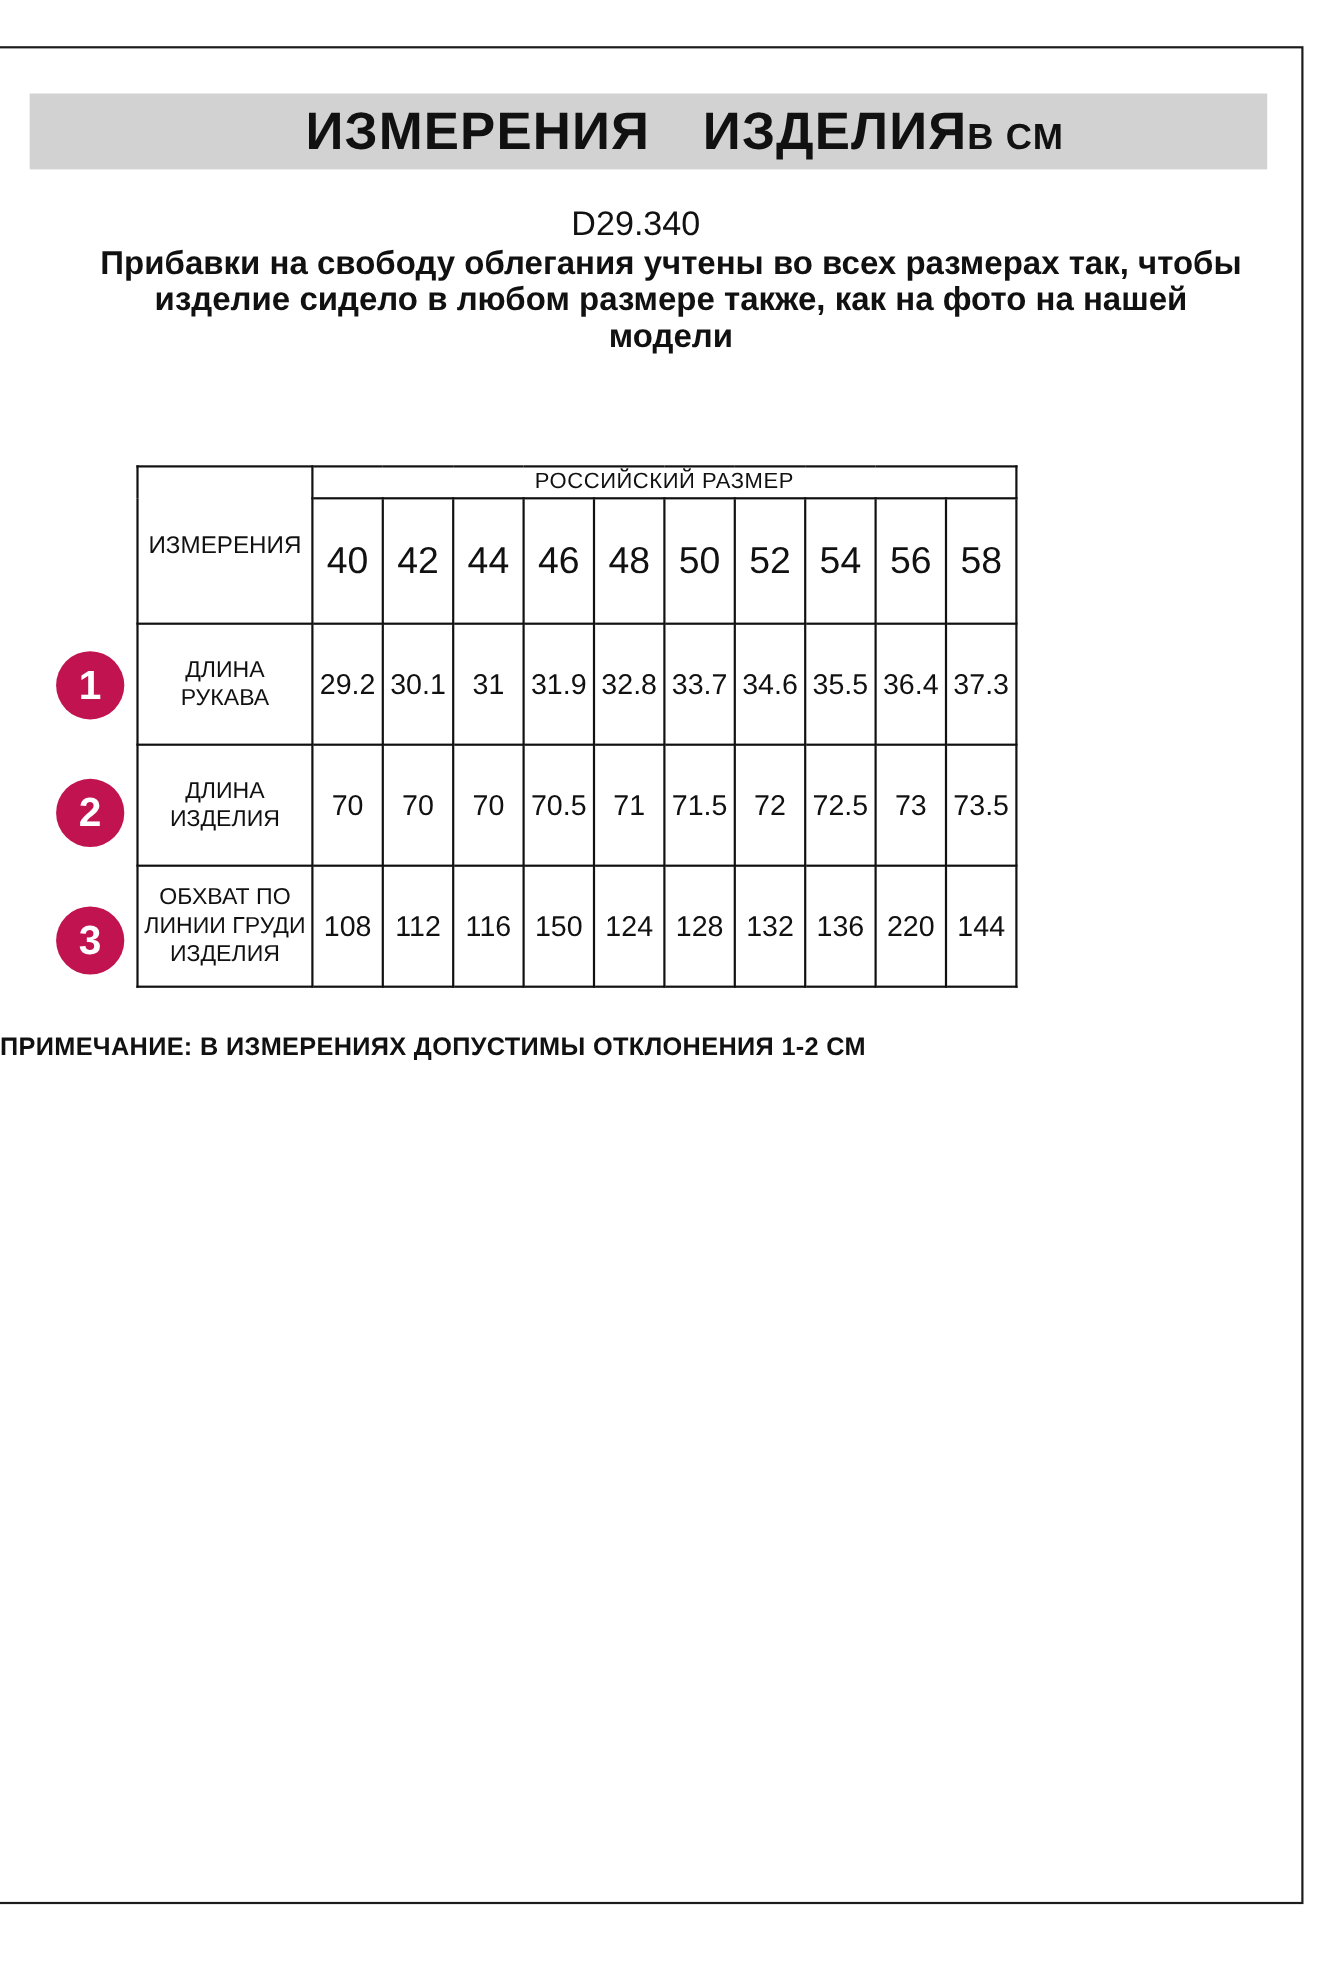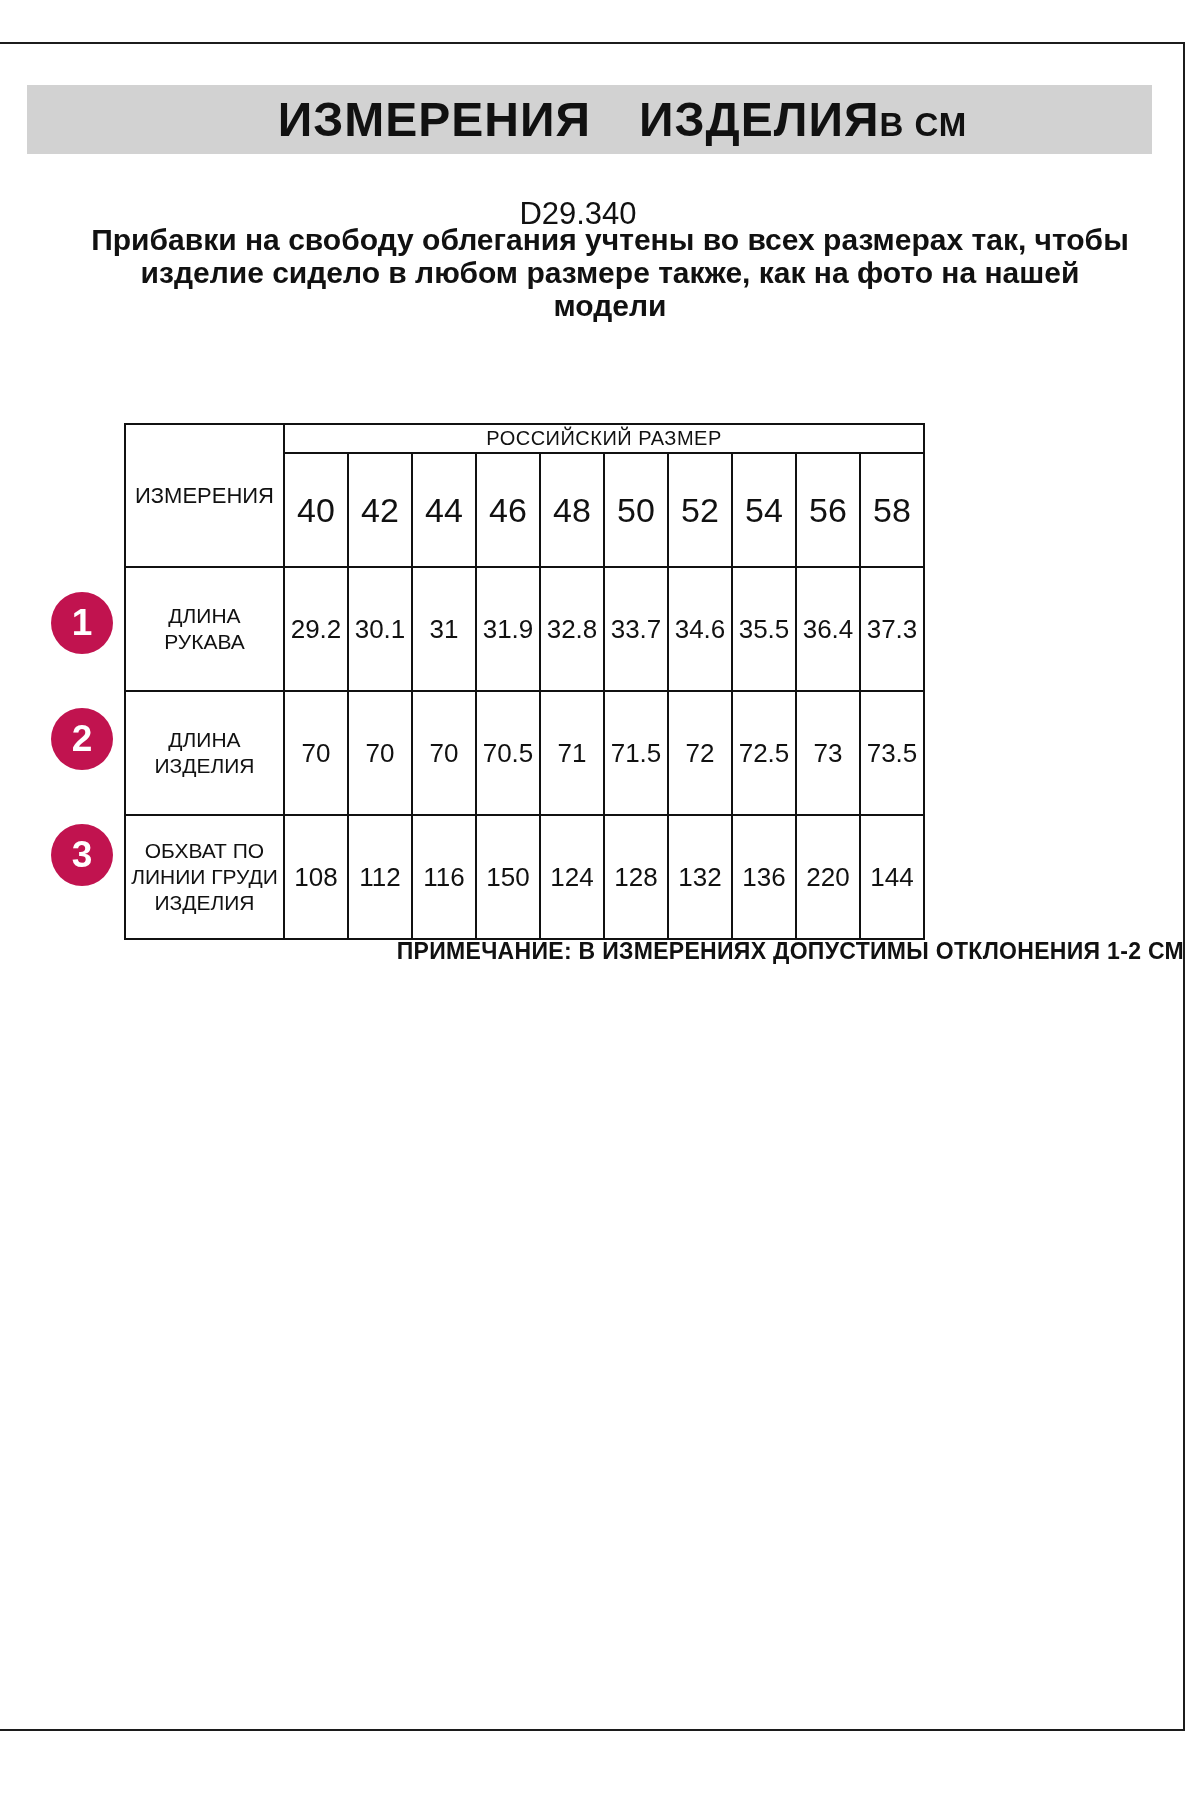--- a/index.html
+++ b/index.html
@@ -35,21 +35,21 @@
   .title-bar .t-bold{
     font-size:48px;font-weight:800;letter-spacing:1px;
     margin-left:48px;line-height:69px;
   }
   .title-bar .t-suffix{
     font-size:33px;font-weight:700;letter-spacing:1px;
     line-height:69px;
   }
 
   .article-code{
-    left:0;top:196px;width:1156px;
+    left:0;top:186px;width:1156px;
     text-align:center;
     font-size:31px;font-weight:500;
   }
 
   .description{
     left:0;top:223px;width:1164px;
     text-align:center;
     font-size:30px;line-height:33px;font-weight:700;margin-left:28px;
   }
 
@@ -65,36 +65,36 @@
     padding:0;box-sizing:border-box;
     font-weight:normal;
   }
   .col-label{width:159px;}
   .col-size{width:64px;}
   .group-header{height:29px;font-size:20px;letter-spacing:0.5px;}
   .corner-cell{font-size:22px;}
   .size-cell{height:114px;font-size:34px;font-weight:800;}
   .row-label{font-size:21px;line-height:26px;padding:0 18px;}
   .value-cell{font-size:26px;}
-  .data-row{height:124px;}
+  .data-row{height:110px;}
 
   
   .num-circle{
     width:62px;height:62px;border-radius:50%;
     display:flex;align-items:center;justify-content:center;
     color:#fff;font-size:37px;font-weight:700;
     left:51px;
   }
   .nc-1{top:592px;}
   .nc-2{top:708px;}
   .nc-3{top:824px;}
 
   .note-line{
     left:0;top:938px;width:1184px;
-    text-align:right;
+    text-align:left;
     font-size:23px;font-weight:700;letter-spacing:0.3px;
   }
 </style>
 </head>
 <body>
 
 <div class="abs page-frame"></div>
 
 <div class="abs title-bar" style="background: rgb(210, 210, 210);">
   <span class="t-main">ИЗМЕРЕНИЯ</span>

